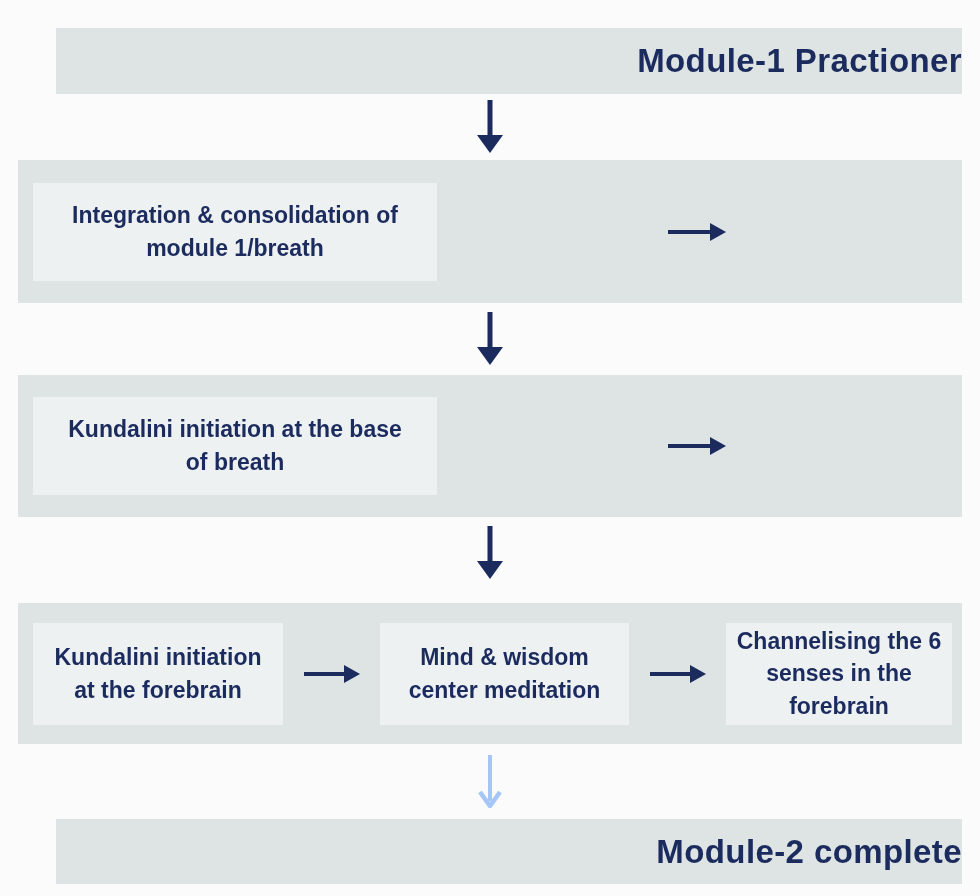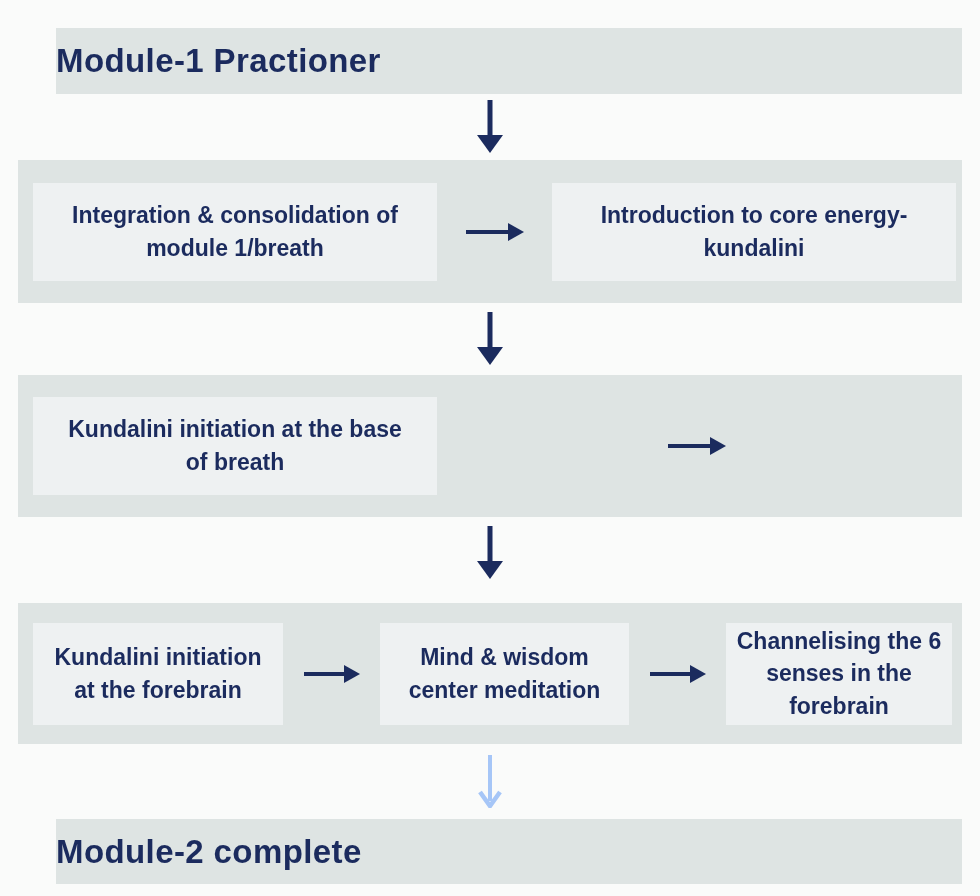--- a/index.html
+++ b/index.html
@@ -13,21 +13,21 @@
   html,body{margin:0;padding:0;}
   body{
     width:980px;height:896px;
     background:var(--page-bg);
     font-family:"Liberation Sans", sans-serif;
     overflow:hidden;
   }
   .page{padding:28px 18px 0;}
   .node{
     background:var(--section-bg);
-    display:flex;align-items:center;justify-content:flex-start;margin-left:38px;
+    display:flex;align-items:center;justify-content:flex-end;margin-left:38px;
   }
   .header-node{height:66px;}
   .footer-node{height:65px;}
   .node-label{
     color:var(--navy);
     font-weight:700;
     font-size:33px;
     letter-spacing:0.4px;
   }
   .arrow-zone{
@@ -89,23 +89,20 @@
   <section class="row row-2">
     <div class="box">
       <span class="box-text">Integration &amp; consolidation of module 1/breath</span>
     </div>
     <div class="arrow-flex">
       <svg class="h-arrow-svg" width="58" height="22" viewBox="0 0 58 22" aria-hidden="true">
         <rect x="0" y="9" width="44" height="4" fill="currentColor"></rect>
         <polygon points="42,2 58,11 42,20" fill="currentColor"></polygon>
       </svg>
     </div>
-    <div class="box">
-      <span class="box-text">Introduction to core energy-kundalini</span>
-    </div>
   </section>
 
   <div class="arrow-zone az2">
     <svg class="v-arrow-svg" width="28" height="53" viewBox="0 0 28 53" aria-hidden="true">
       <rect x="11.5" y="0" width="5" height="38" fill="currentColor"></rect>
       <polygon points="1,35 27,35 14,53" fill="currentColor"></polygon>
     </svg>
   </div>
 
   <section class="row row-2 row-2b">

